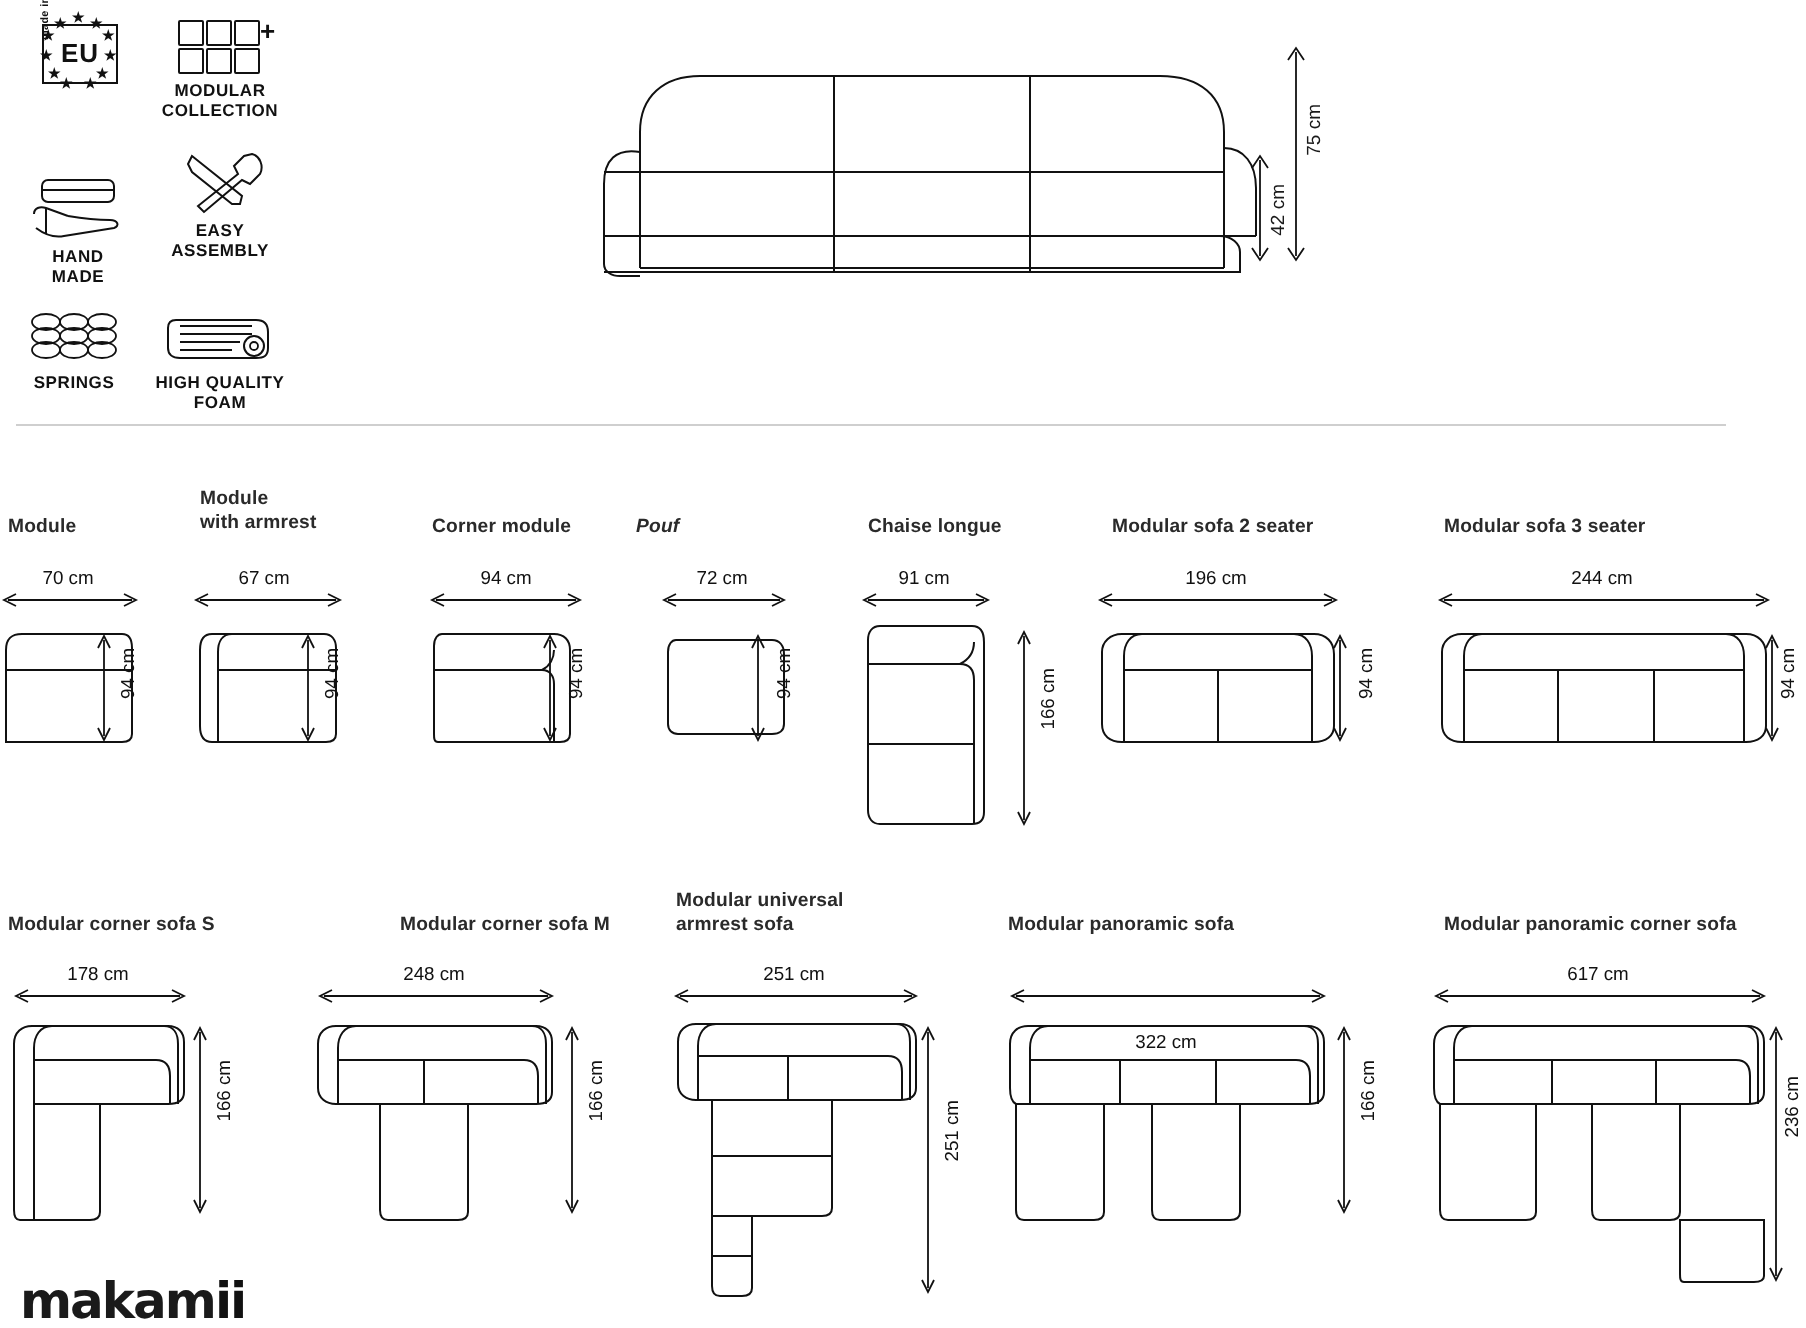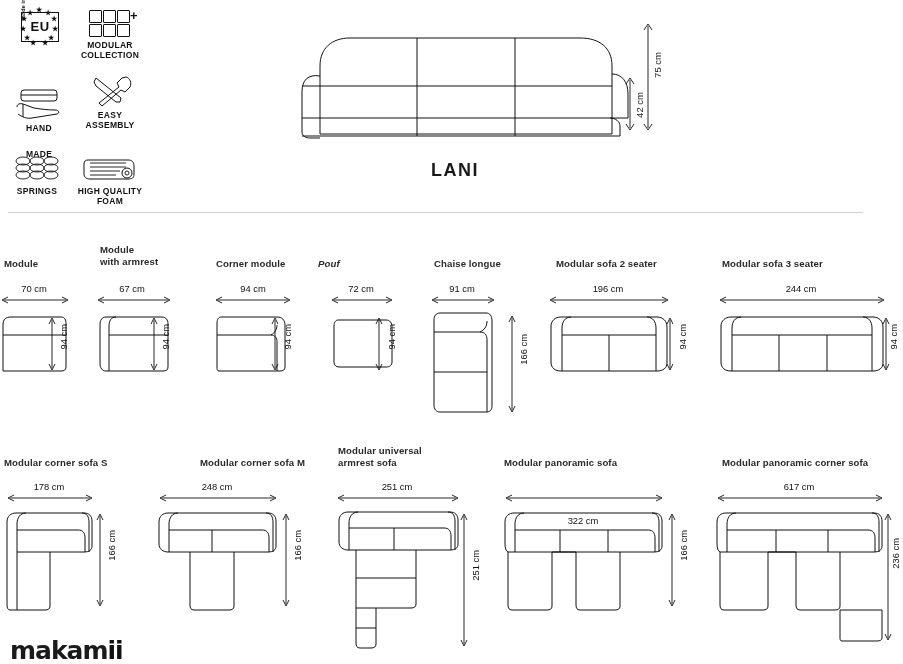--- a/index.html
+++ b/index.html
@@ -214,21 +214,21 @@
       <div class="hand-icon">
         <svg width="50" height="34" viewBox="0 0 50 34">
           <rect class="ln" x="7" y="3" width="36" height="11" rx="3"></rect>
           <path class="ln" d="M7 8 H43"></path>
           <path class="ln" d="M3 20 C3 17 6 16 9 17 L20 21"></path>
           <path class="ln" d="M20 21 C26 22 34 23 41 23 C45 23 46 26 43 27 L18 31 C13 32 8 30 4 27"></path>
           <path class="ln" d="M9 17 L9 30"></path>
         </svg>
       </div>
       <span class="cap">HAND</span>
-      <span class="cap" style="margin-top:16px">MADE</span>
+      <span class="cap" style="margin-top:0">MADE</span>
     </div>
 
     <div class="badge" style="left:64px; top:68px; width:80px;">
       <div class="tools-icon">
         <svg width="48" height="34" viewBox="0 0 48 34">
           <path class="ln" d="M10 4 L8 8 L10 12 L30 28 L34 28 L35 24 L15 8 Z"></path>
           <path class="ln" d="M36 4 L31 9 L33 13 L13 29 L16 32 L35 16 L39 18 L44 13 C46 9 44 4 40 3 Z"></path>
         </svg>
       </div>
       <span class="cap">EASY</span>
@@ -298,21 +298,20 @@
       <path class="ln-thin" d="M16 106 L20 112 L24 106"></path>
 
       <path class="ln-thin" d="M2 62 V110"></path>
       <path class="ln-thin" d="M-2 66 L2 60 L6 66"></path>
       <path class="ln-thin" d="M-2 106 L2 112 L6 106"></path>
     </svg>
   </div>
   <div class="vlabel" style="position:absolute; left:652px; top:52px;">75 cm</div>
   <div class="vlabel" style="position:absolute; left:634px; top:92px;">42 cm</div>
 
-  <div class="hero-title">LANI</div>
 
   <hr class="sep">
 
   <div class="item-label" style="left:4px; top:258px;">Module</div>
   <div class="dim-h" style="left:4px; top:283px; width:60px;">70 cm</div>
   <div style="position:absolute; left:0px; top:296px;">
     <svg width="72" height="8" viewBox="0 0 72 8">
         <path class="ln-thin" d="M4 4 H66"></path>
         <path class="ln-thin" d="M8 1 L2 4 L8 7"></path>
         <path class="ln-thin" d="M62 1 L68 4 L62 7"></path>

